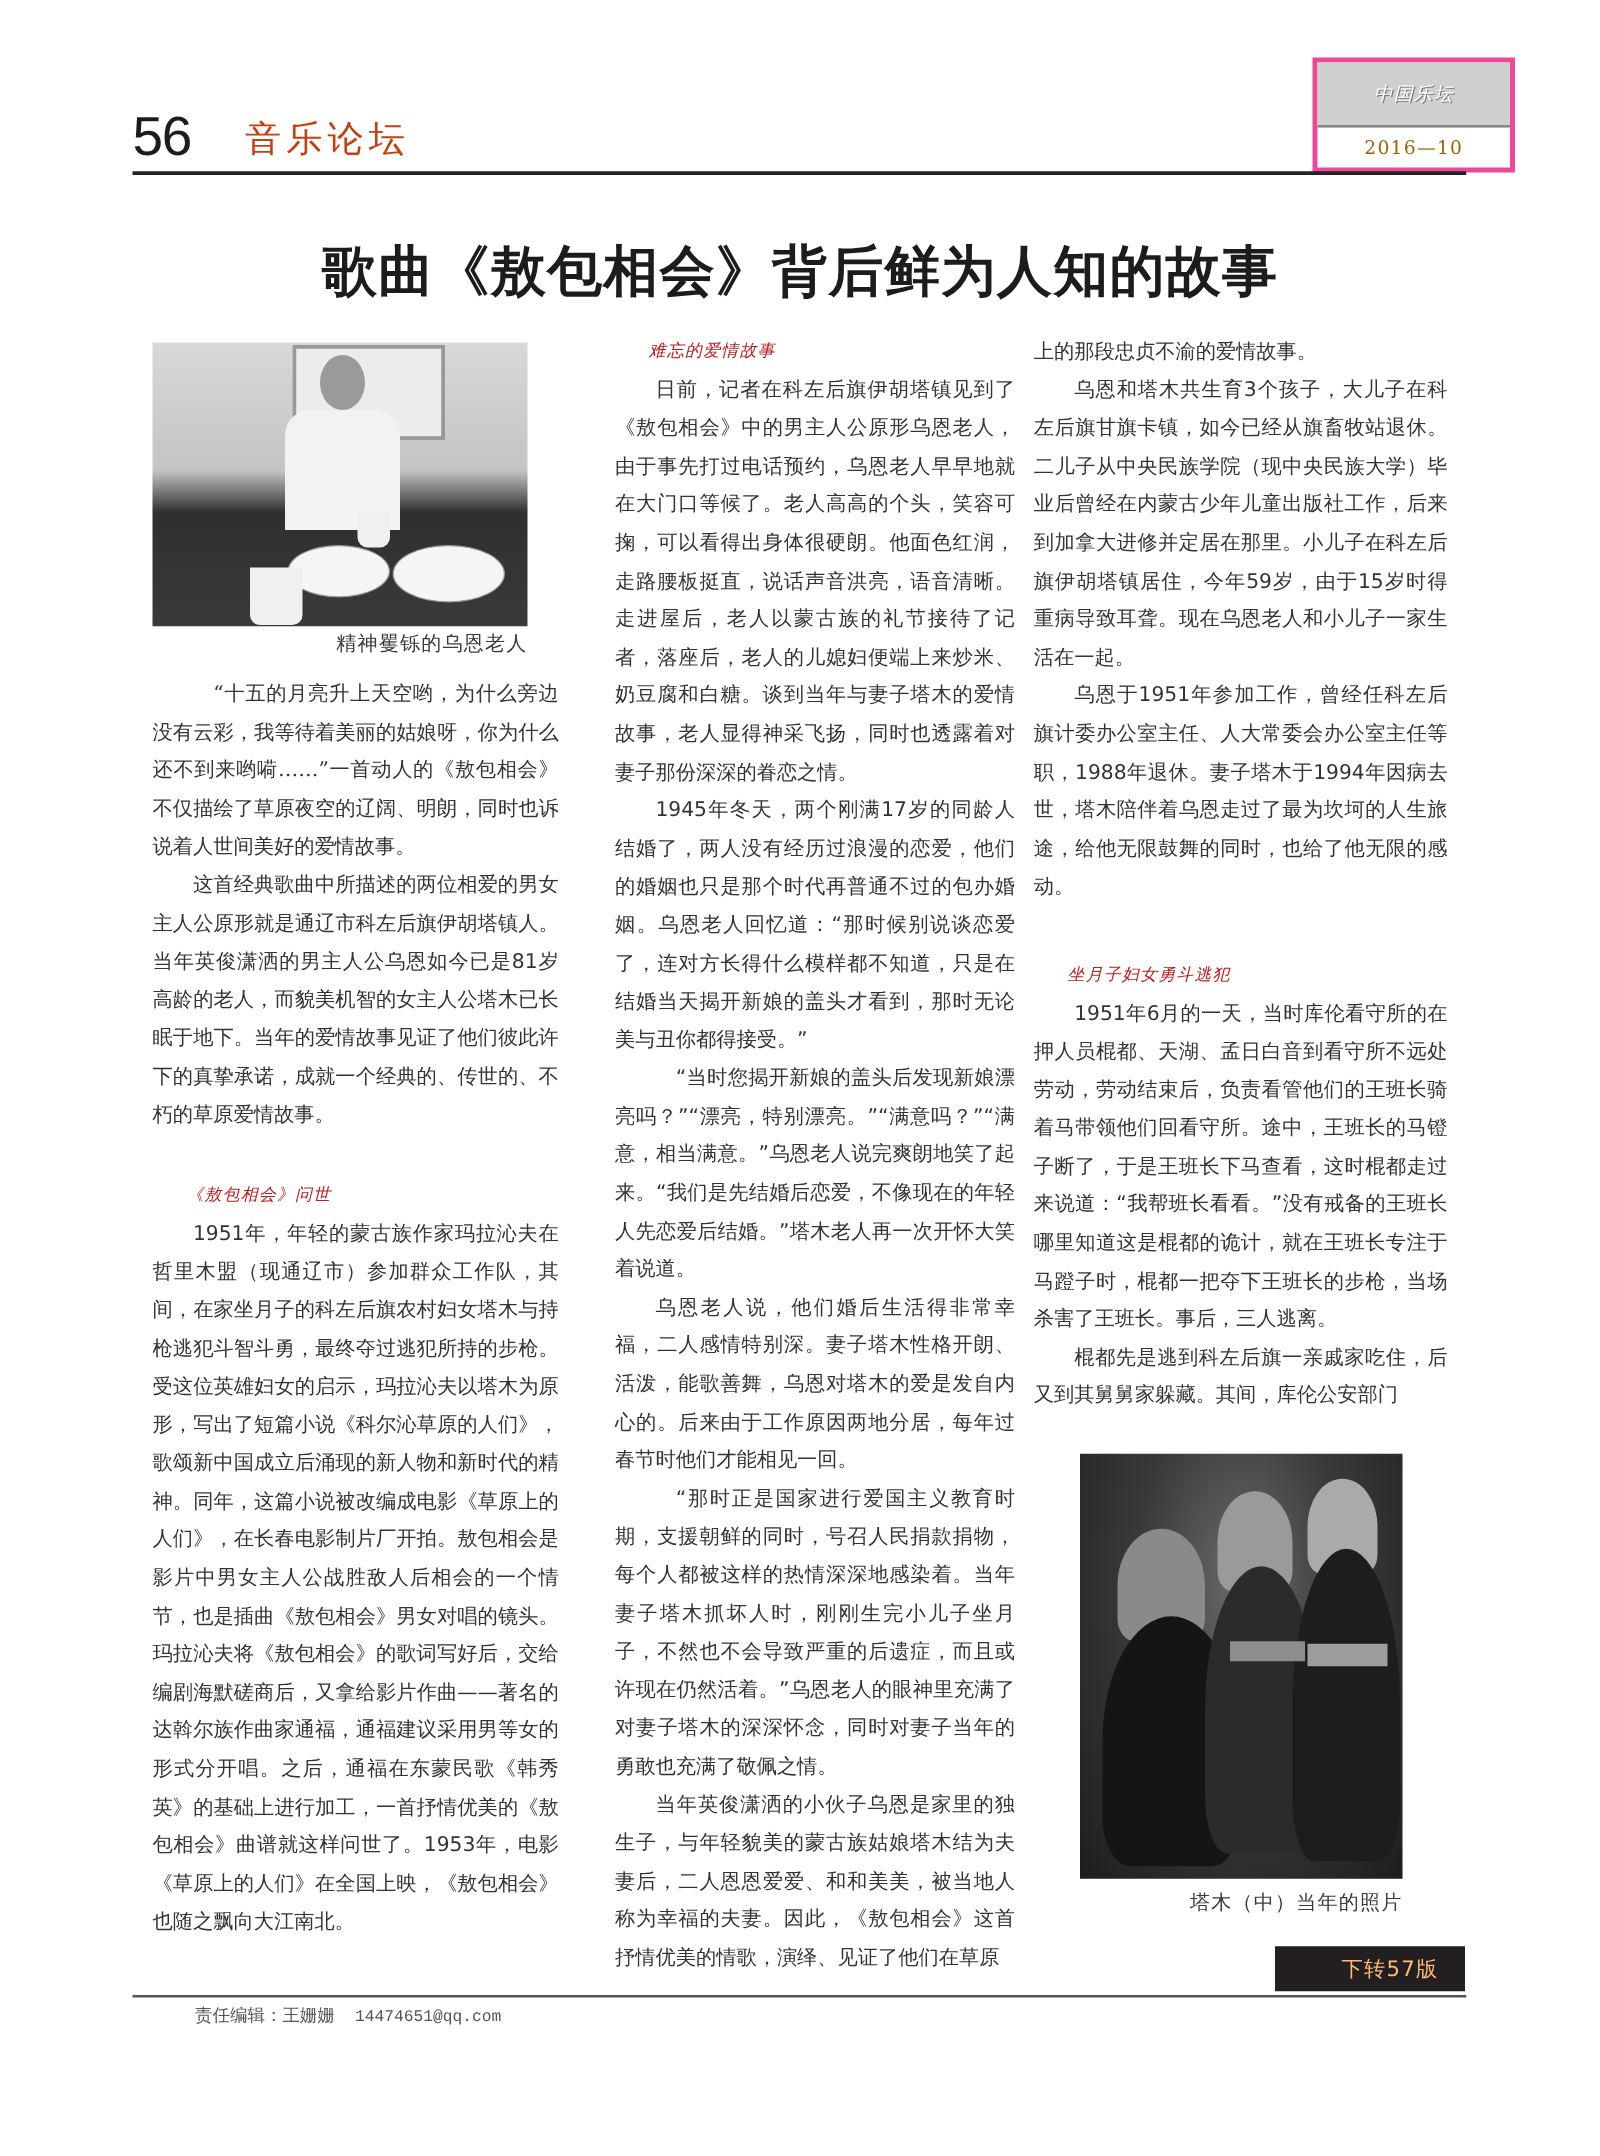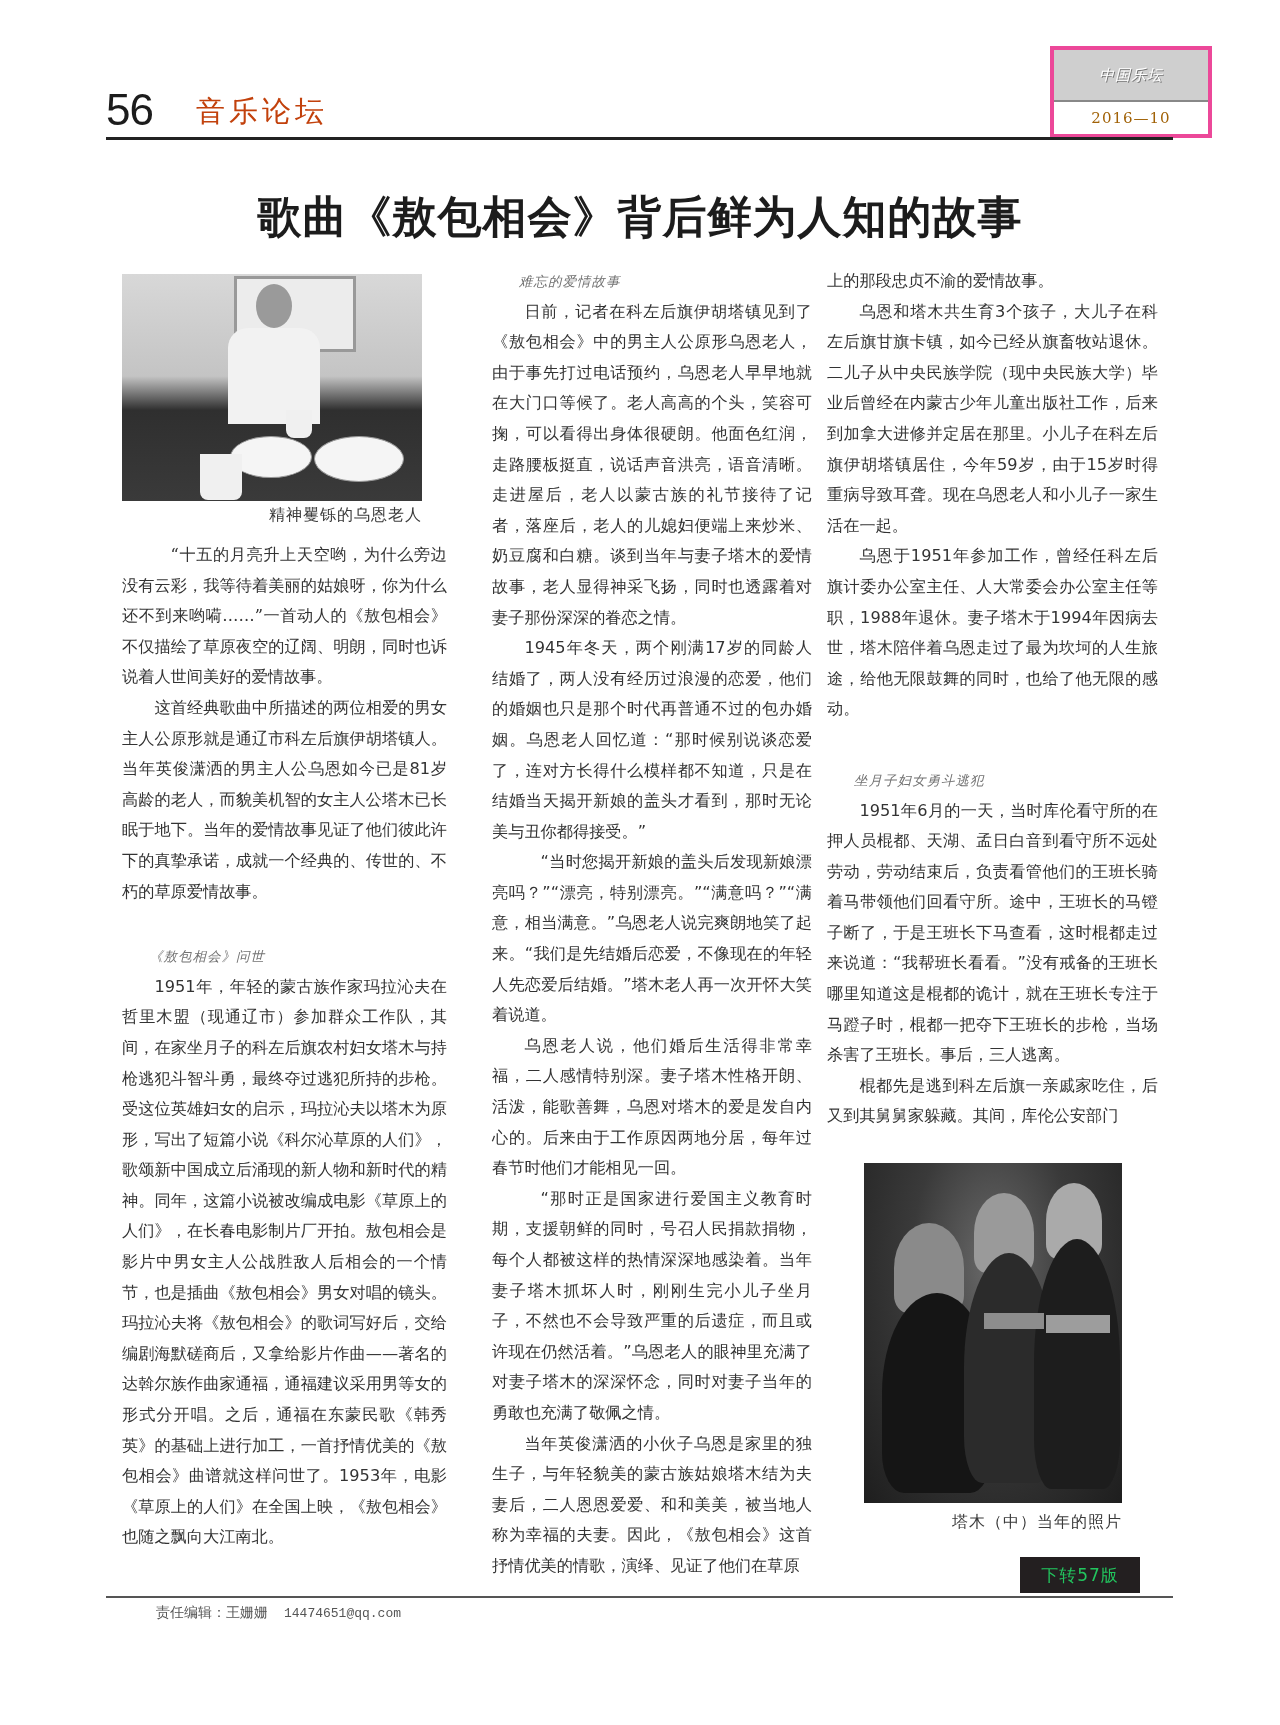--- a/index.html
+++ b/index.html
@@ -17,37 +17,37 @@
                     display: flex; align-items: center; justify-content: center; letter-spacing: 1px; text-align: center; }
   .masthead-wrap { position: absolute; left: 1018px; top: 46px; width: 154px; border: 4px solid #ec4899; margin-left: 32px; }
   .top-rule { position: absolute; left: 106px; top: 137px; width: 1067px; height: 3px; background: #222; }
   .headline { position: absolute; left: 0; width: 1280px; top: 188px; text-align: center;
               font-family: "DejaVu Serif", serif; font-weight: bold; font-size: 44px; color: #1c1c1c;
               letter-spacing: 1px; }
   .col { position: absolute; font-size: 16.2px; line-height: 30.6px; color: #333; text-align: justify; }
   .col p { margin: 0; text-indent: 2em; }
   .col p.noindent { text-indent: 0; }
   .col p.quote-open { text-indent: 3em; }
-  .subhead { font-family: "DejaVu Serif", serif; font-style: italic; font-size: 13.5px; color: #737373;
+  .subhead { font-family: "DejaVu Serif", serif; font-style: italic; font-size: 13.5px; color: #b91c1c;
              text-indent: 2em; margin: 0; letter-spacing: 1px; }
   .col1 { left: 122px; top: 540px; width: 325px; }
   .col2 { left: 492px; top: 266px; width: 320px; }
   .col3 { left: 827px; top: 266px; width: 331px; }
   .photo { position: absolute; background: #777; overflow: hidden; }
   .photo1 { left: 122px; top: 274px; width: 300px; height: 227px;
             background: linear-gradient(180deg, #d8d8d8 0%, #c4c4c4 45%, #2f2f2f 60%, #3a3a3a 100%); }
   .photo2 { left: 864px; top: 1163px; width: 258px; height: 340px;
             background: radial-gradient(ellipse at 50% 30%, #6a6a6a 0%, #3a3a3a 45%, #1e1e1e 100%); }
   .caption { position: absolute; font-family: "DejaVu Serif", serif; font-size: 16px; color: #3a3a3a;
              text-align: right; letter-spacing: 1px; }
   .caption1 { left: 122px; top: 505px; width: 300px; }
   .caption2 { left: 864px; top: 1512px; width: 258px; }
   .continue-box { position: absolute; left: 1020px; top: 1557px; width: 120px; height: 36px;
-                  background: #231f20; color: #22c55e; font-size: 17px; display: flex; align-items: center;
-                  justify-content: center; letter-spacing: 1px; }
+                  background: #231f20; color: #fdba74; font-size: 17px; display: flex; align-items: center;
+                  justify-content: center; letter-spacing: 1px; padding-left: 32px; }
   .bottom-rule { position: absolute; left: 106px; top: 1596px; width: 1067px; height: 2px; background: #555; }
   .footer { position: absolute; left: 156px; top: 1604px; font-family: "DejaVu Serif", serif;
             font-size: 14px; color: #555; }
   .footer .email { font-family: "Liberation Mono", monospace; font-size: 13px; margin-left: 16px; }
   
   .p1-window { position: absolute; left: 112px; top: 2px; width: 116px; height: 70px; background: #ececec;
                border: 3px solid #999; }
   .p1-person { position: absolute; left: 106px; top: 10px; width: 92px; height: 140px; }
   .p1-head { position: absolute; left: 28px; top: 0; width: 36px; height: 44px; border-radius: 50%; background: #9a9a9a; }
   .p1-body { position: absolute; left: 0; top: 44px; width: 92px; height: 96px; background: #f2f2f2; border-radius: 20px 20px 0 0; }

